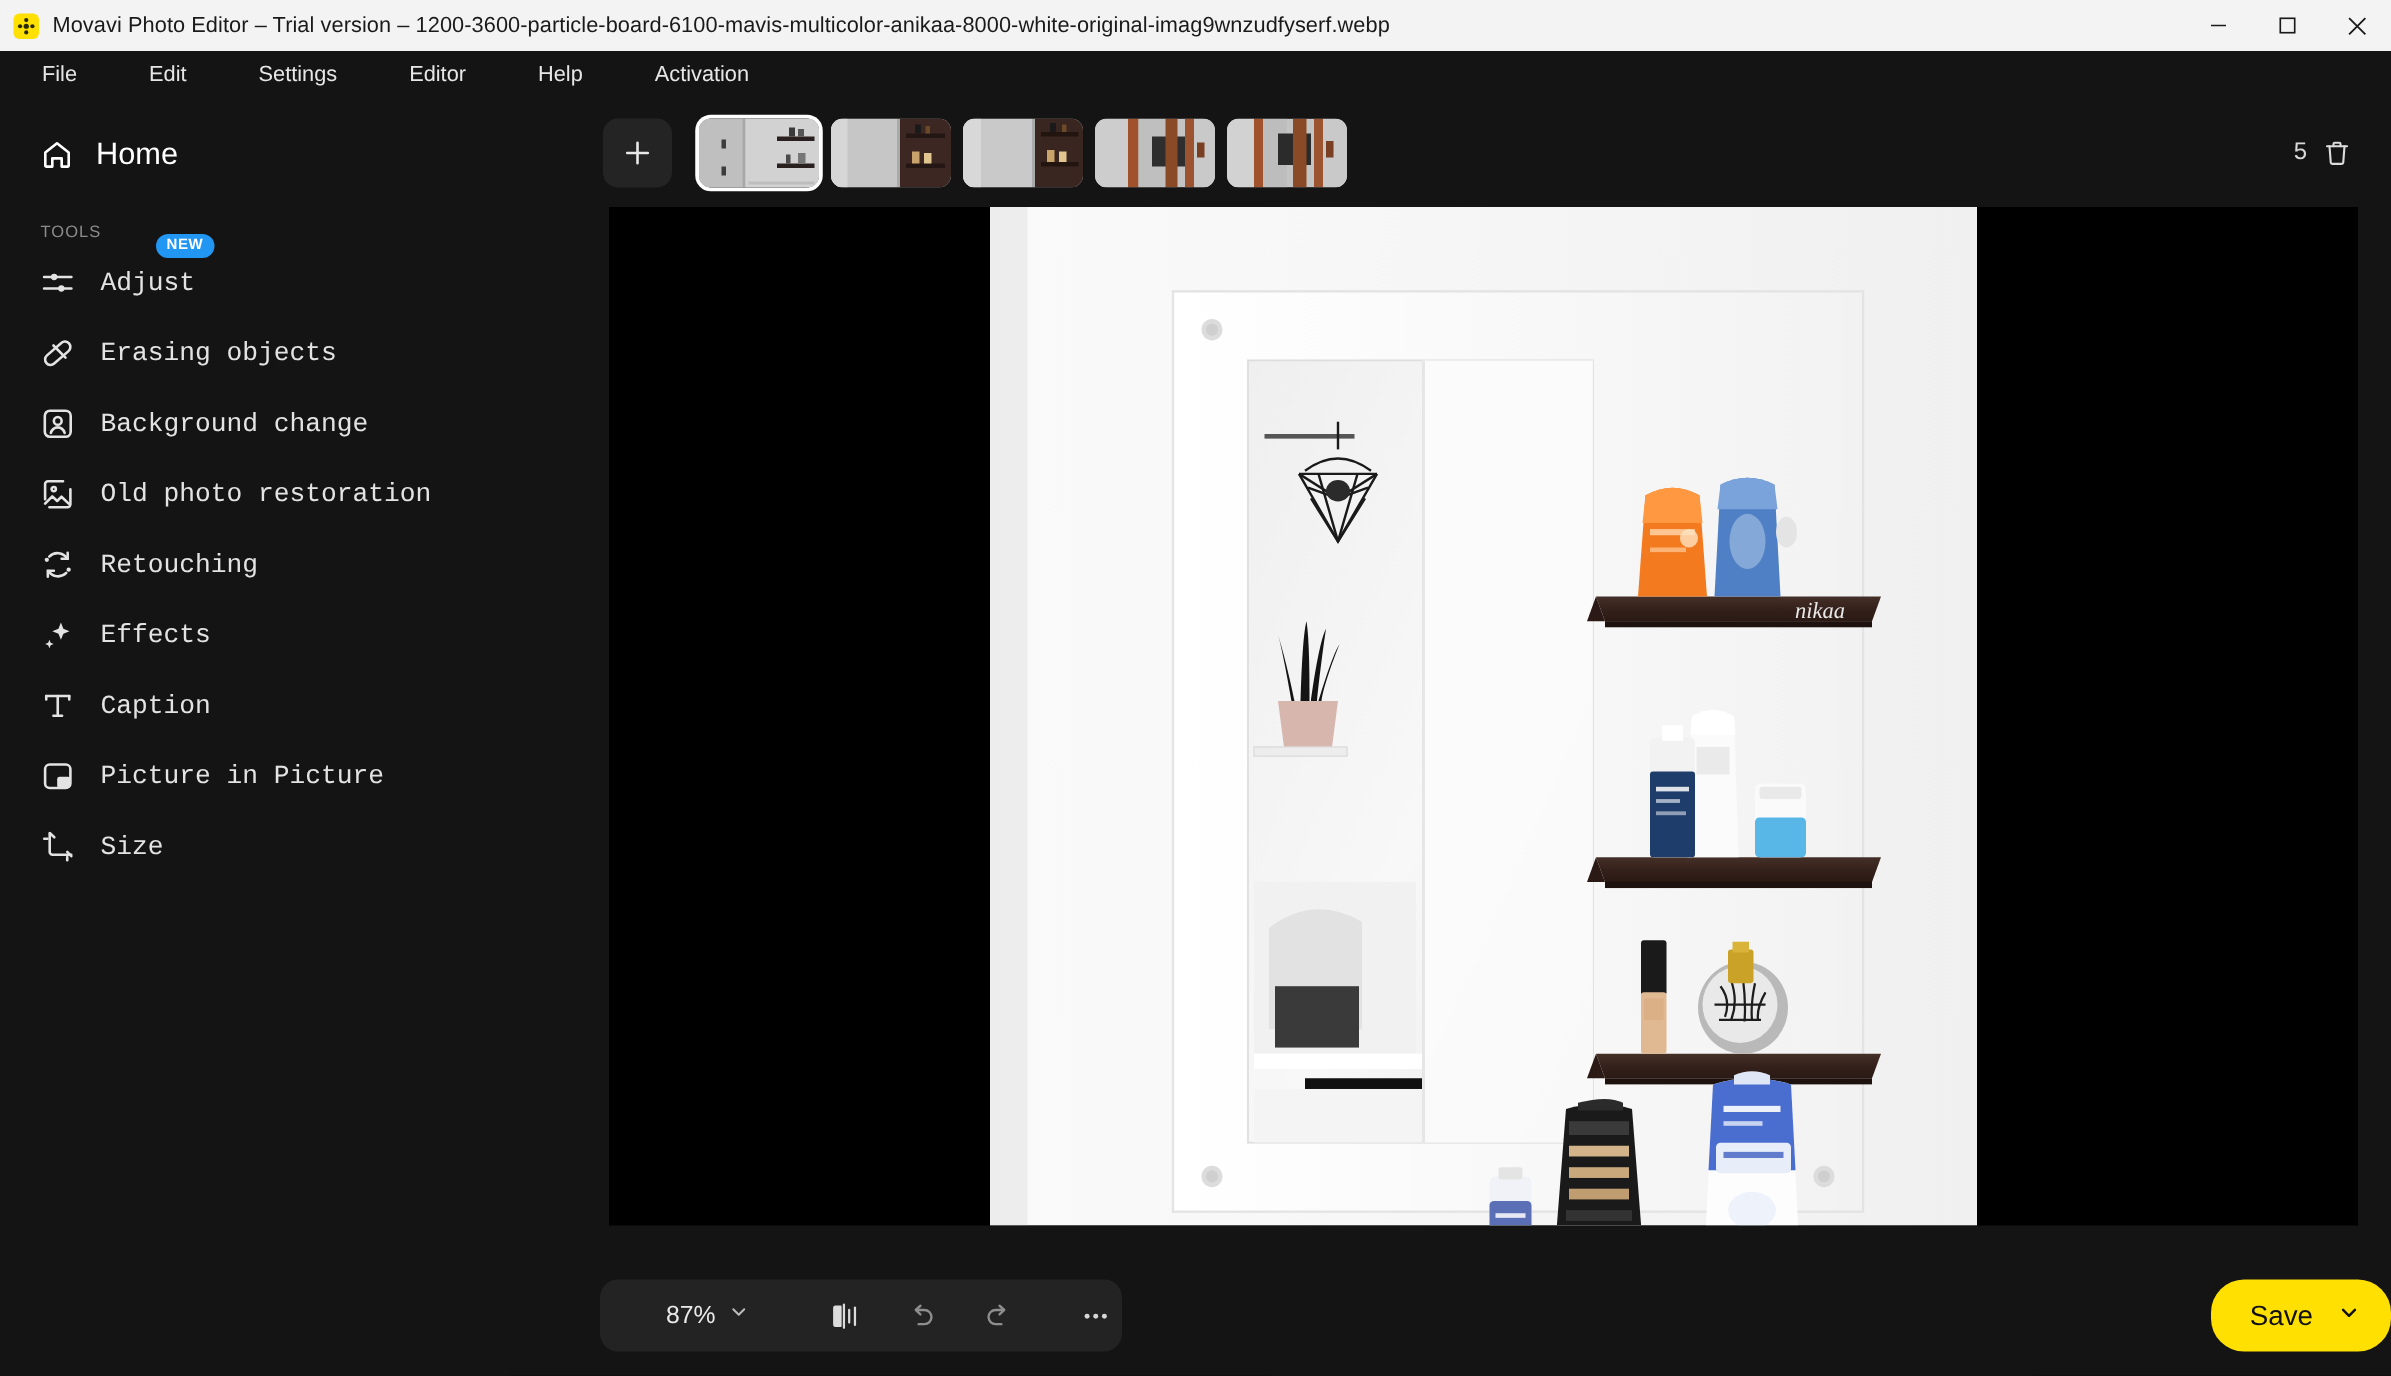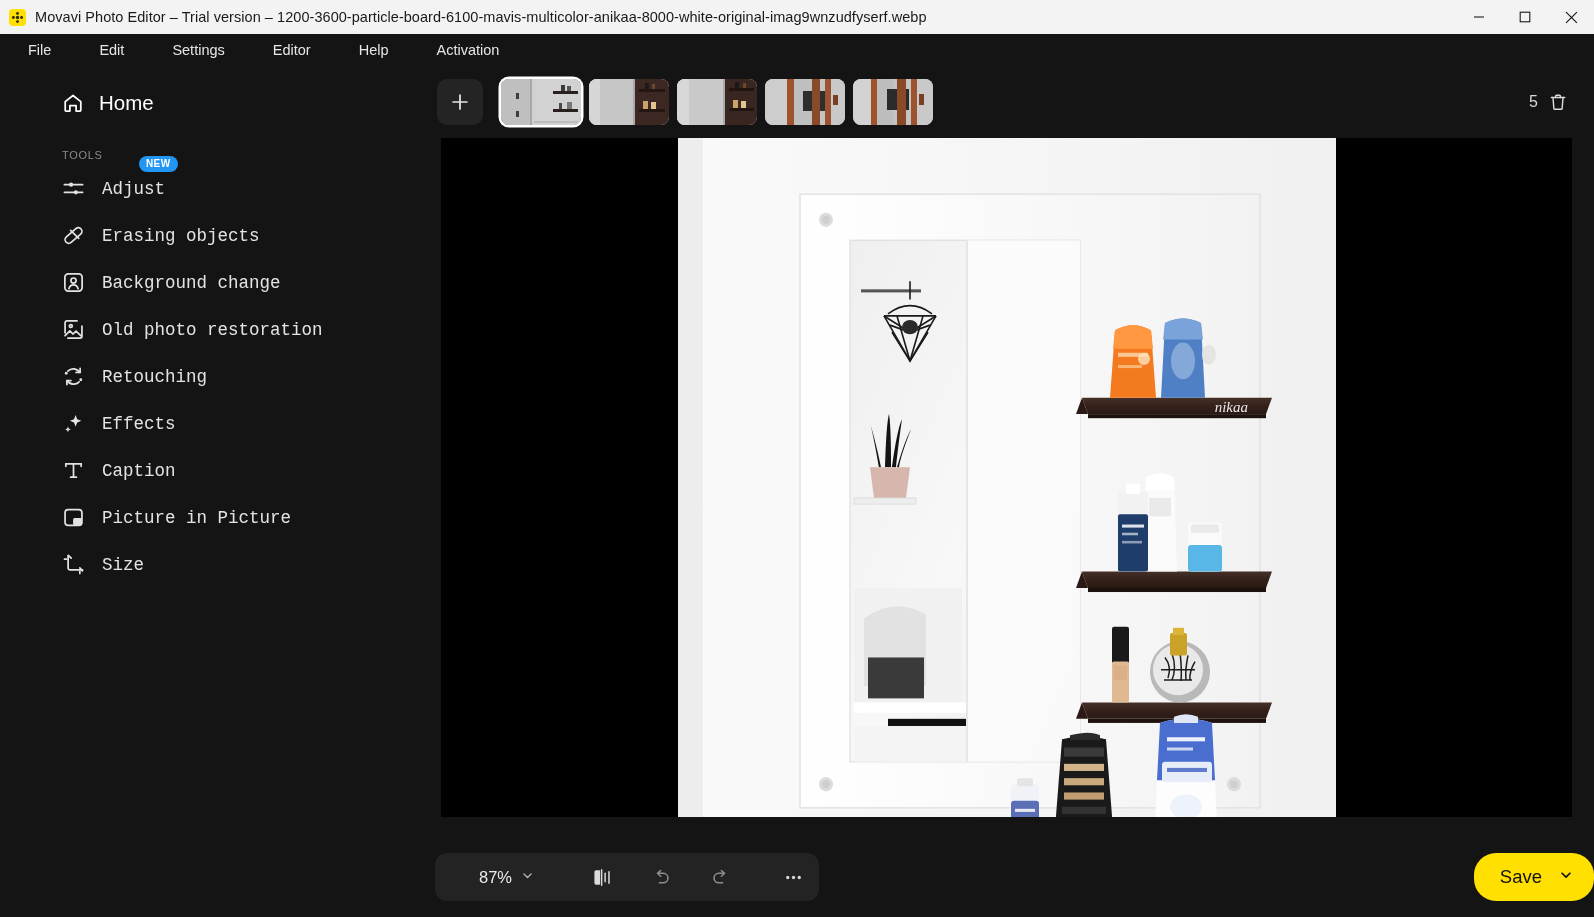--- a/index.html
+++ b/index.html
@@ -53,21 +53,20 @@
 
   
   #shell { display: flex; height: calc(917px - 34px - 32px); }
 
   
   #sidebar {
     width: 400px; flex: none;
     background: #141414;
     padding-top: 16px;
     position: relative;
-    margin-left: 35px;
   }
   #home-row {
     display: flex; align-items: center;
     height: 42px; padding-left: 26px; gap: 15px; cursor: default;
   }
   #home-label { font-size: 20.5px; color: #ffffff; }
   #tools-label {
     font-size: 11px; color: #8b8b8b; letter-spacing: 0.7px;
     padding-left: 27px; margin-top: 25px; margin-bottom: 4px;
   }
@@ -146,21 +145,21 @@
     background: #f4f4f4;
   }
   #photo svg { display: block; width: 100%; height: 100%; }
 
   
   #bottombar {
     height: 70px; flex: none; position: relative;
   }
   #toolpill {
     position: absolute; left: 0; top: 6px;
-    height: 48px; width: 384px;
+    height: 48px; width: 348px;
     background: #232323; border-radius: 12px;
     display: flex; align-items: center;
     padding-left: 38px; gap: 17px;
   }
   #zoom-ctl {
     display: flex; align-items: center; gap: 9px;
     cursor: pointer; padding: 6px 6px;
   }
   #zoom-value { font-size: 16.5px; color: #eaeaea; }
   .pillbtn {

